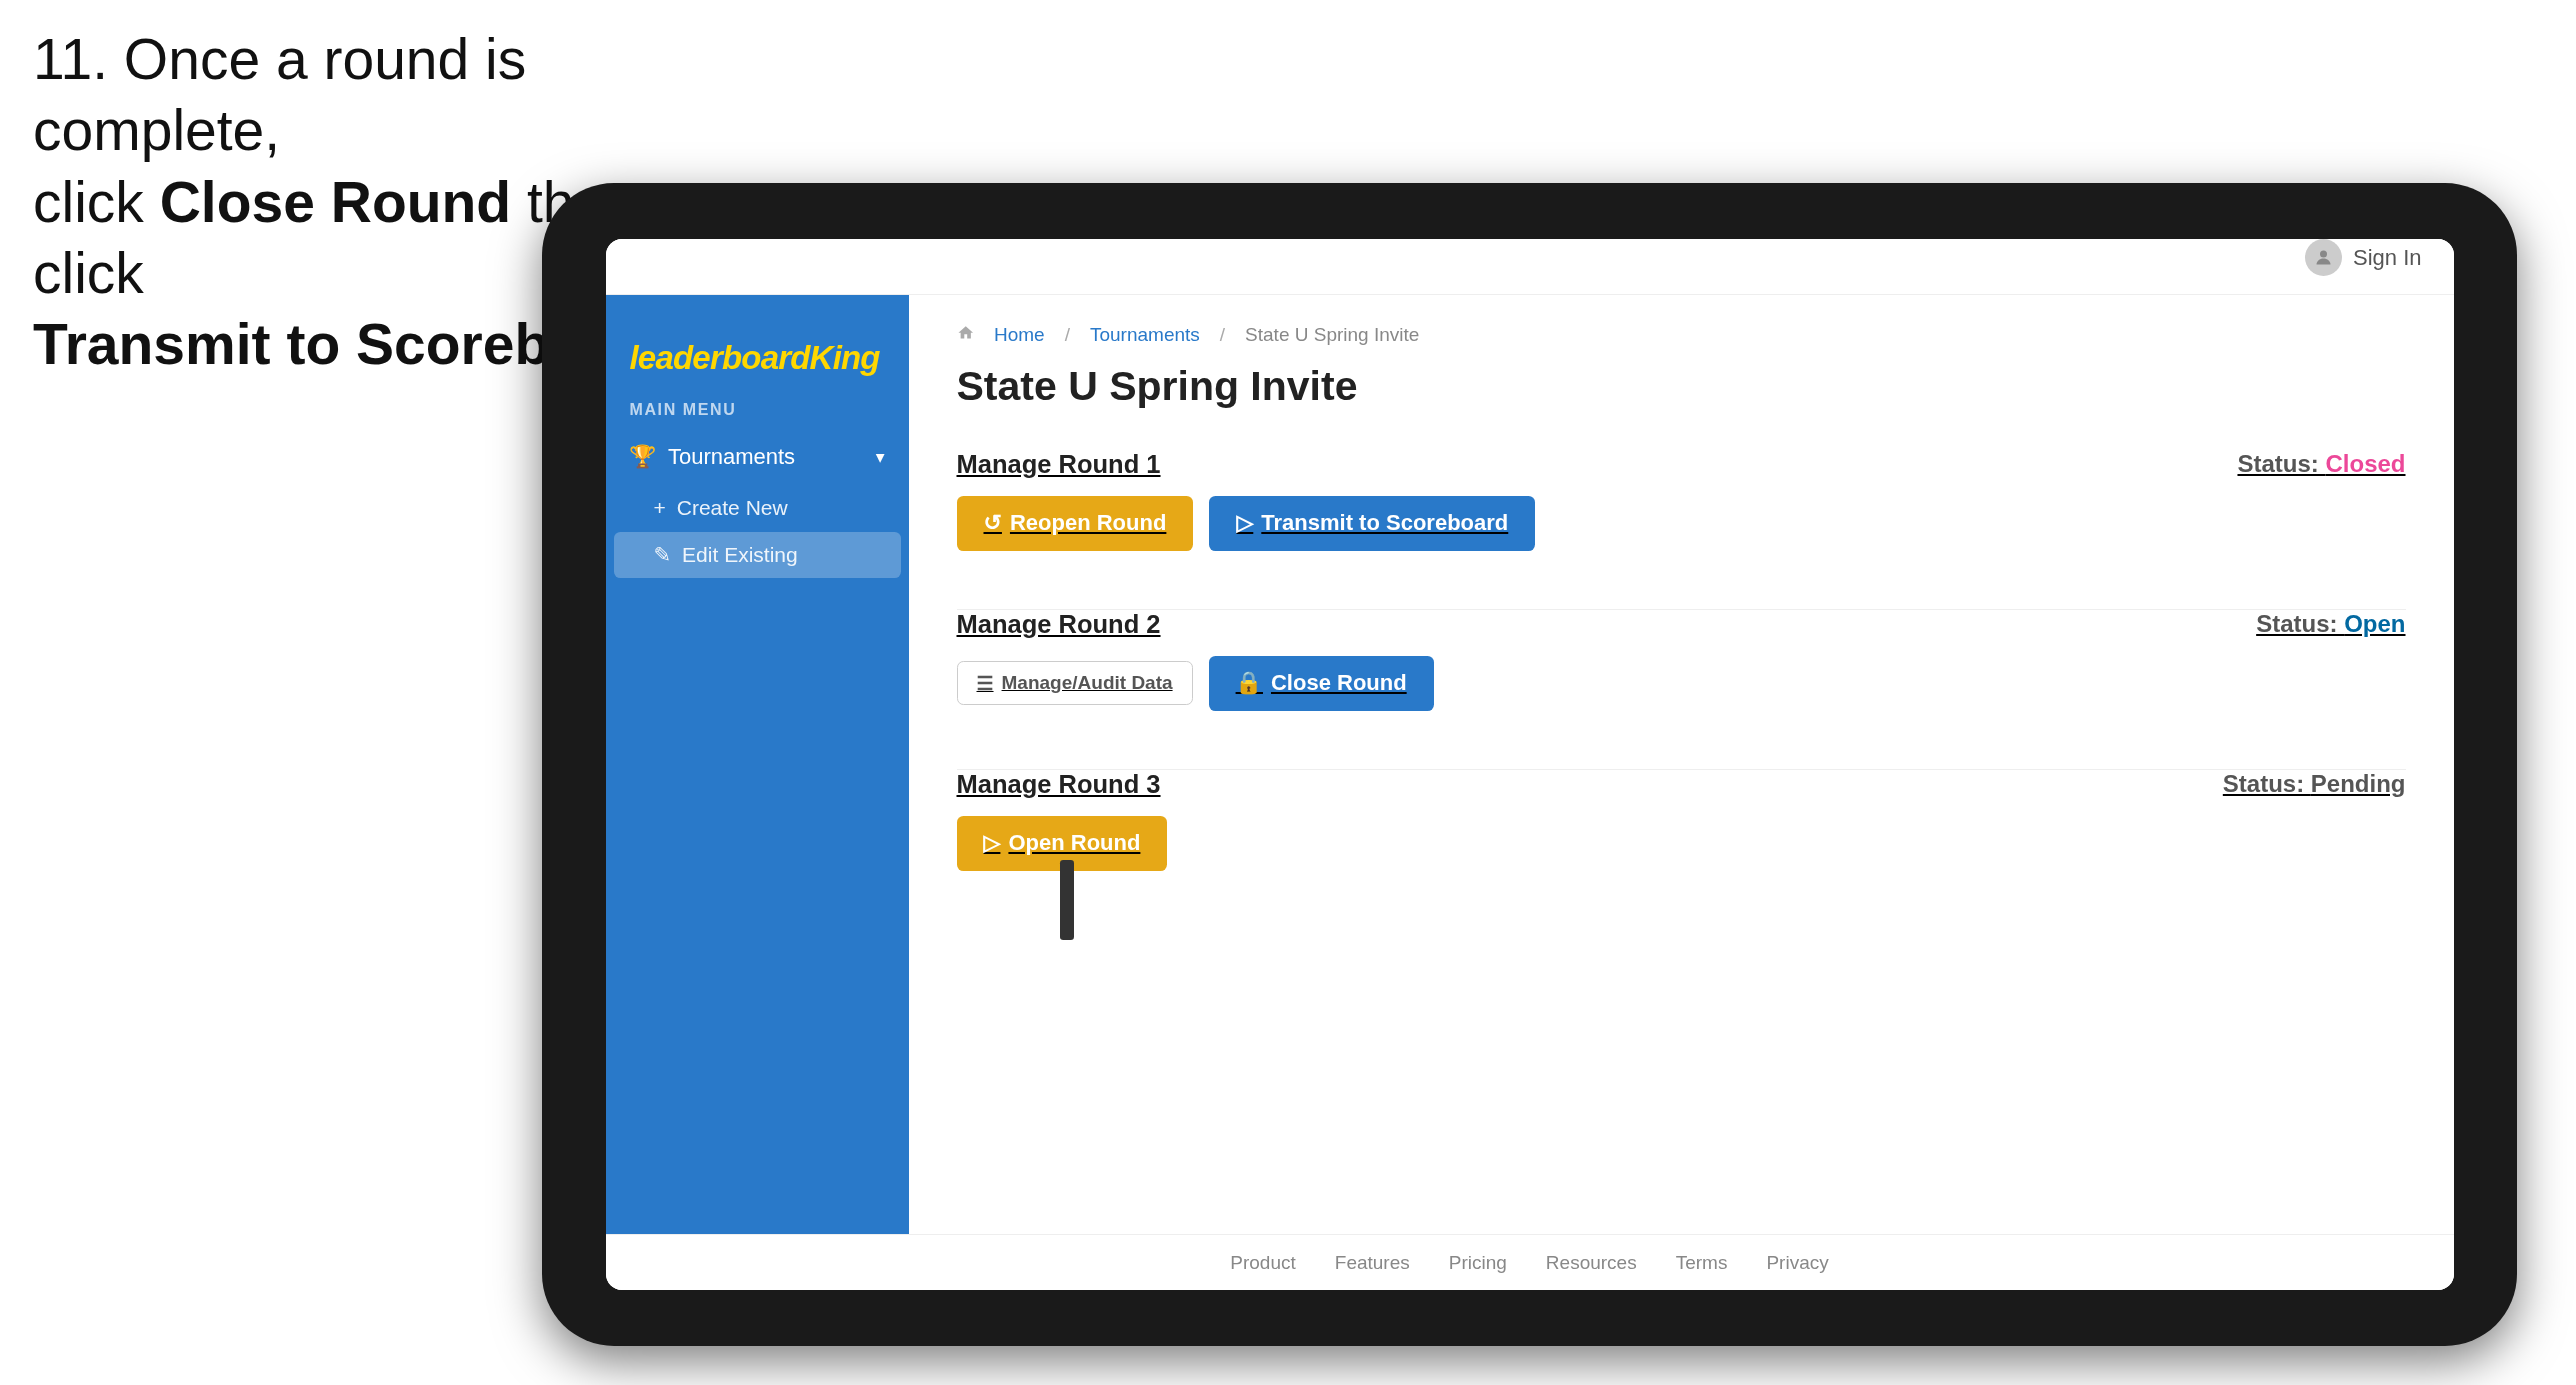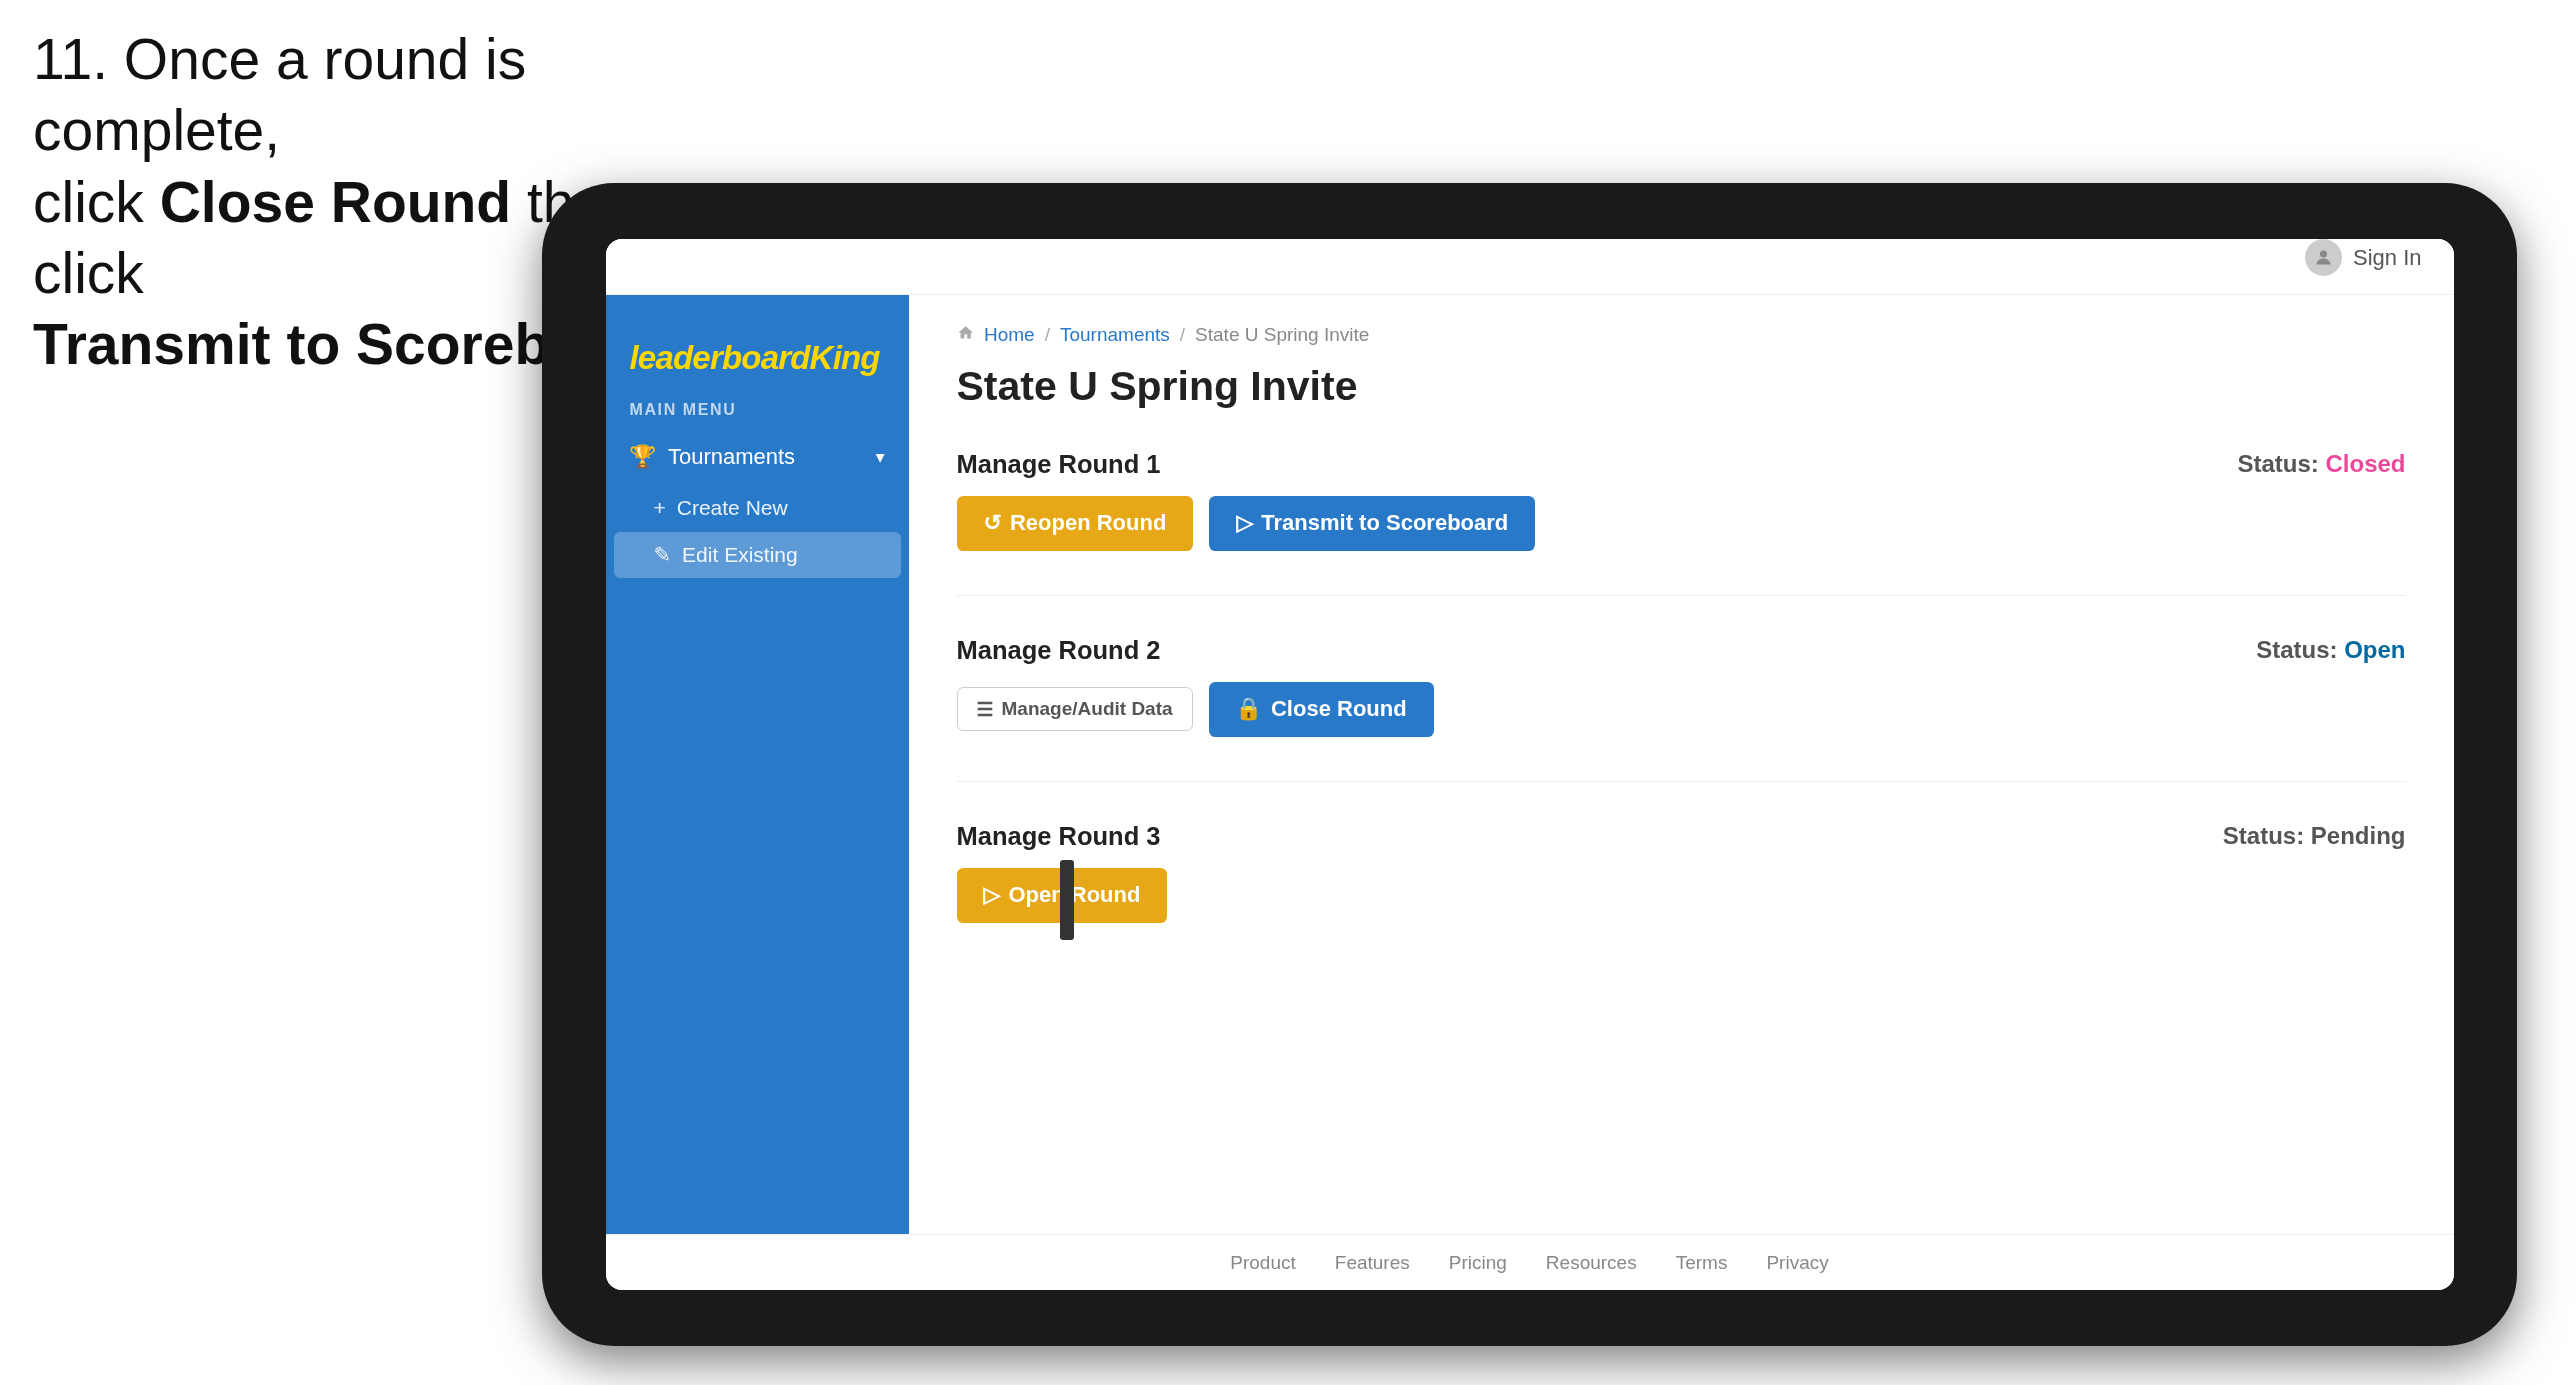--- a/index.html
+++ b/index.html
@@ -172,21 +172,21 @@
     .content {
       flex: 1;
       padding: 29px 48px;
       background: #ffffff;
       overflow-y: auto;
     }
 
     .breadcrumb {
       display: flex;
       align-items: center;
-      gap: 10px;
+      gap: 20px;
       font-size: 19px;
       color: #888;
       margin-bottom: 16px;
     }
 
     .breadcrumb a {
       color: #2979c9;
       text-decoration: none;
     }
 
@@ -196,23 +196,23 @@
 
     .page-title {
       font-size: 41px;
       font-weight: 700;
       color: #222;
       margin-bottom: 40px;
     }
 
     
     .round-section {
-      margin-bottom: 40px;
-      padding-bottom: 44px;
+      padding-bottom: 58px;
       border-bottom: 0.8px solid #eee;
+      text-decoration: underline;
     }
 
     .round-section:last-child {
       border-bottom: none;
     }
 
     .round-header {
       display: flex;
       align-items: center;
       justify-content: space-between;

